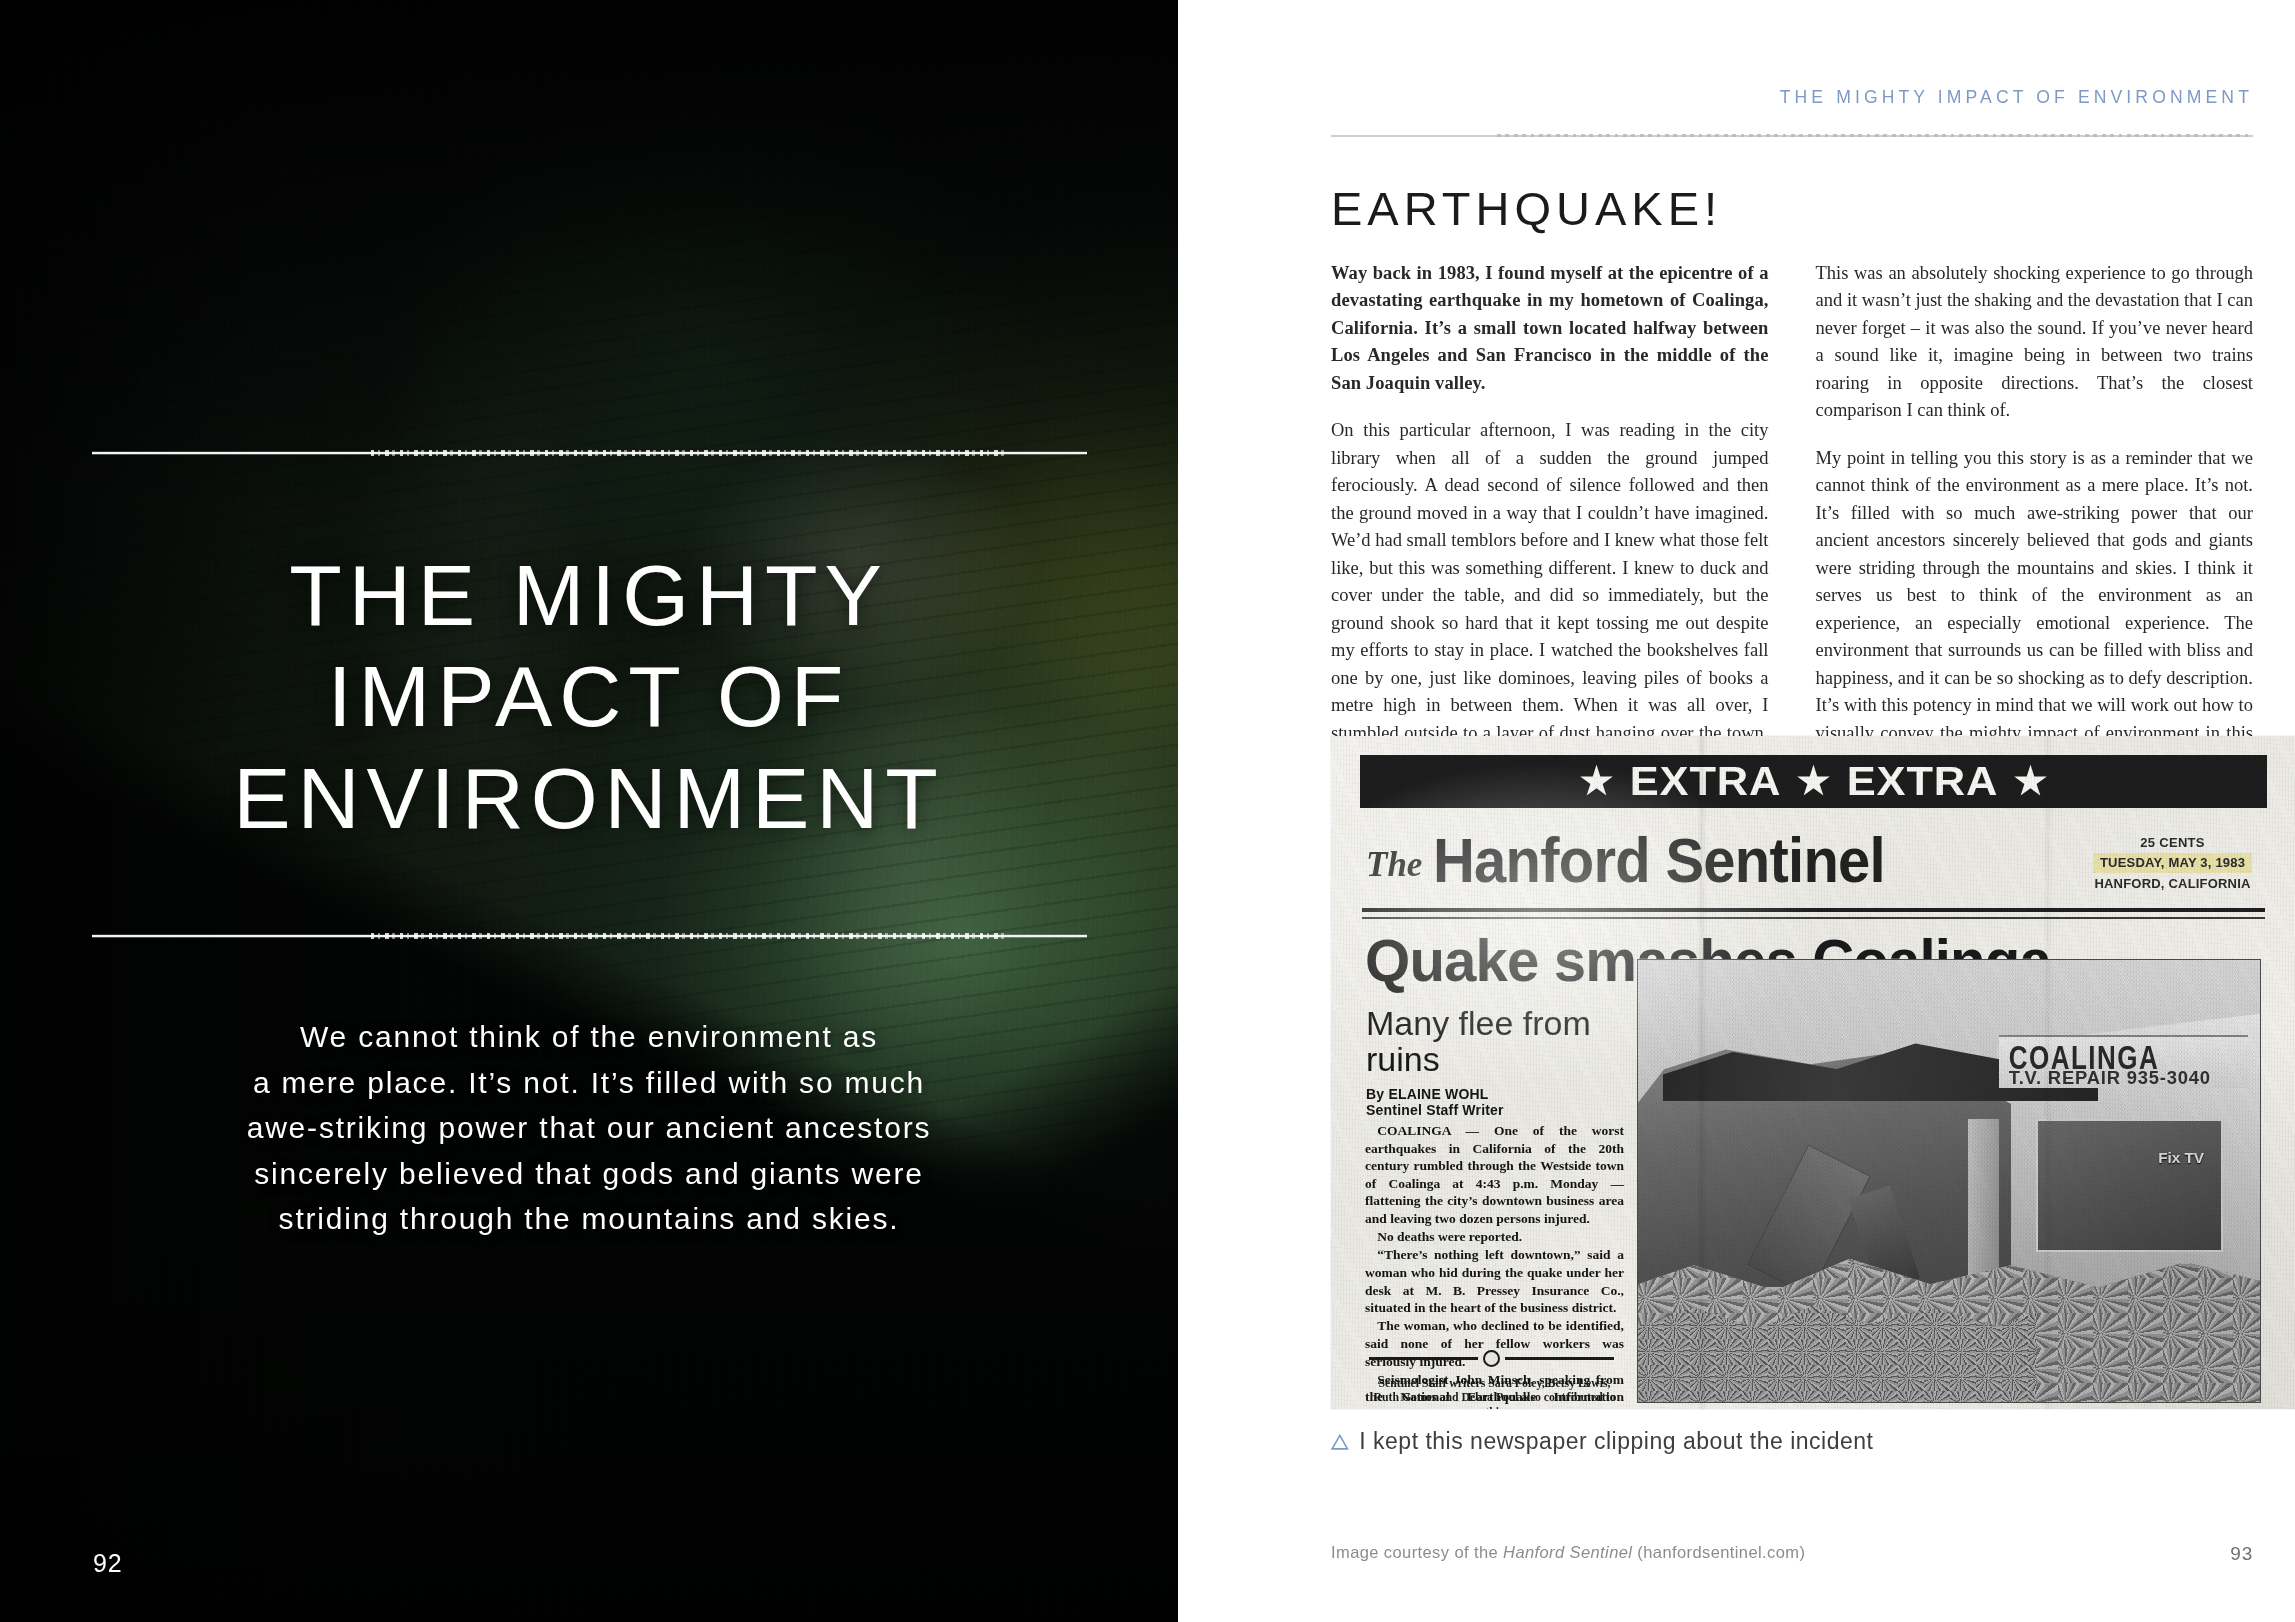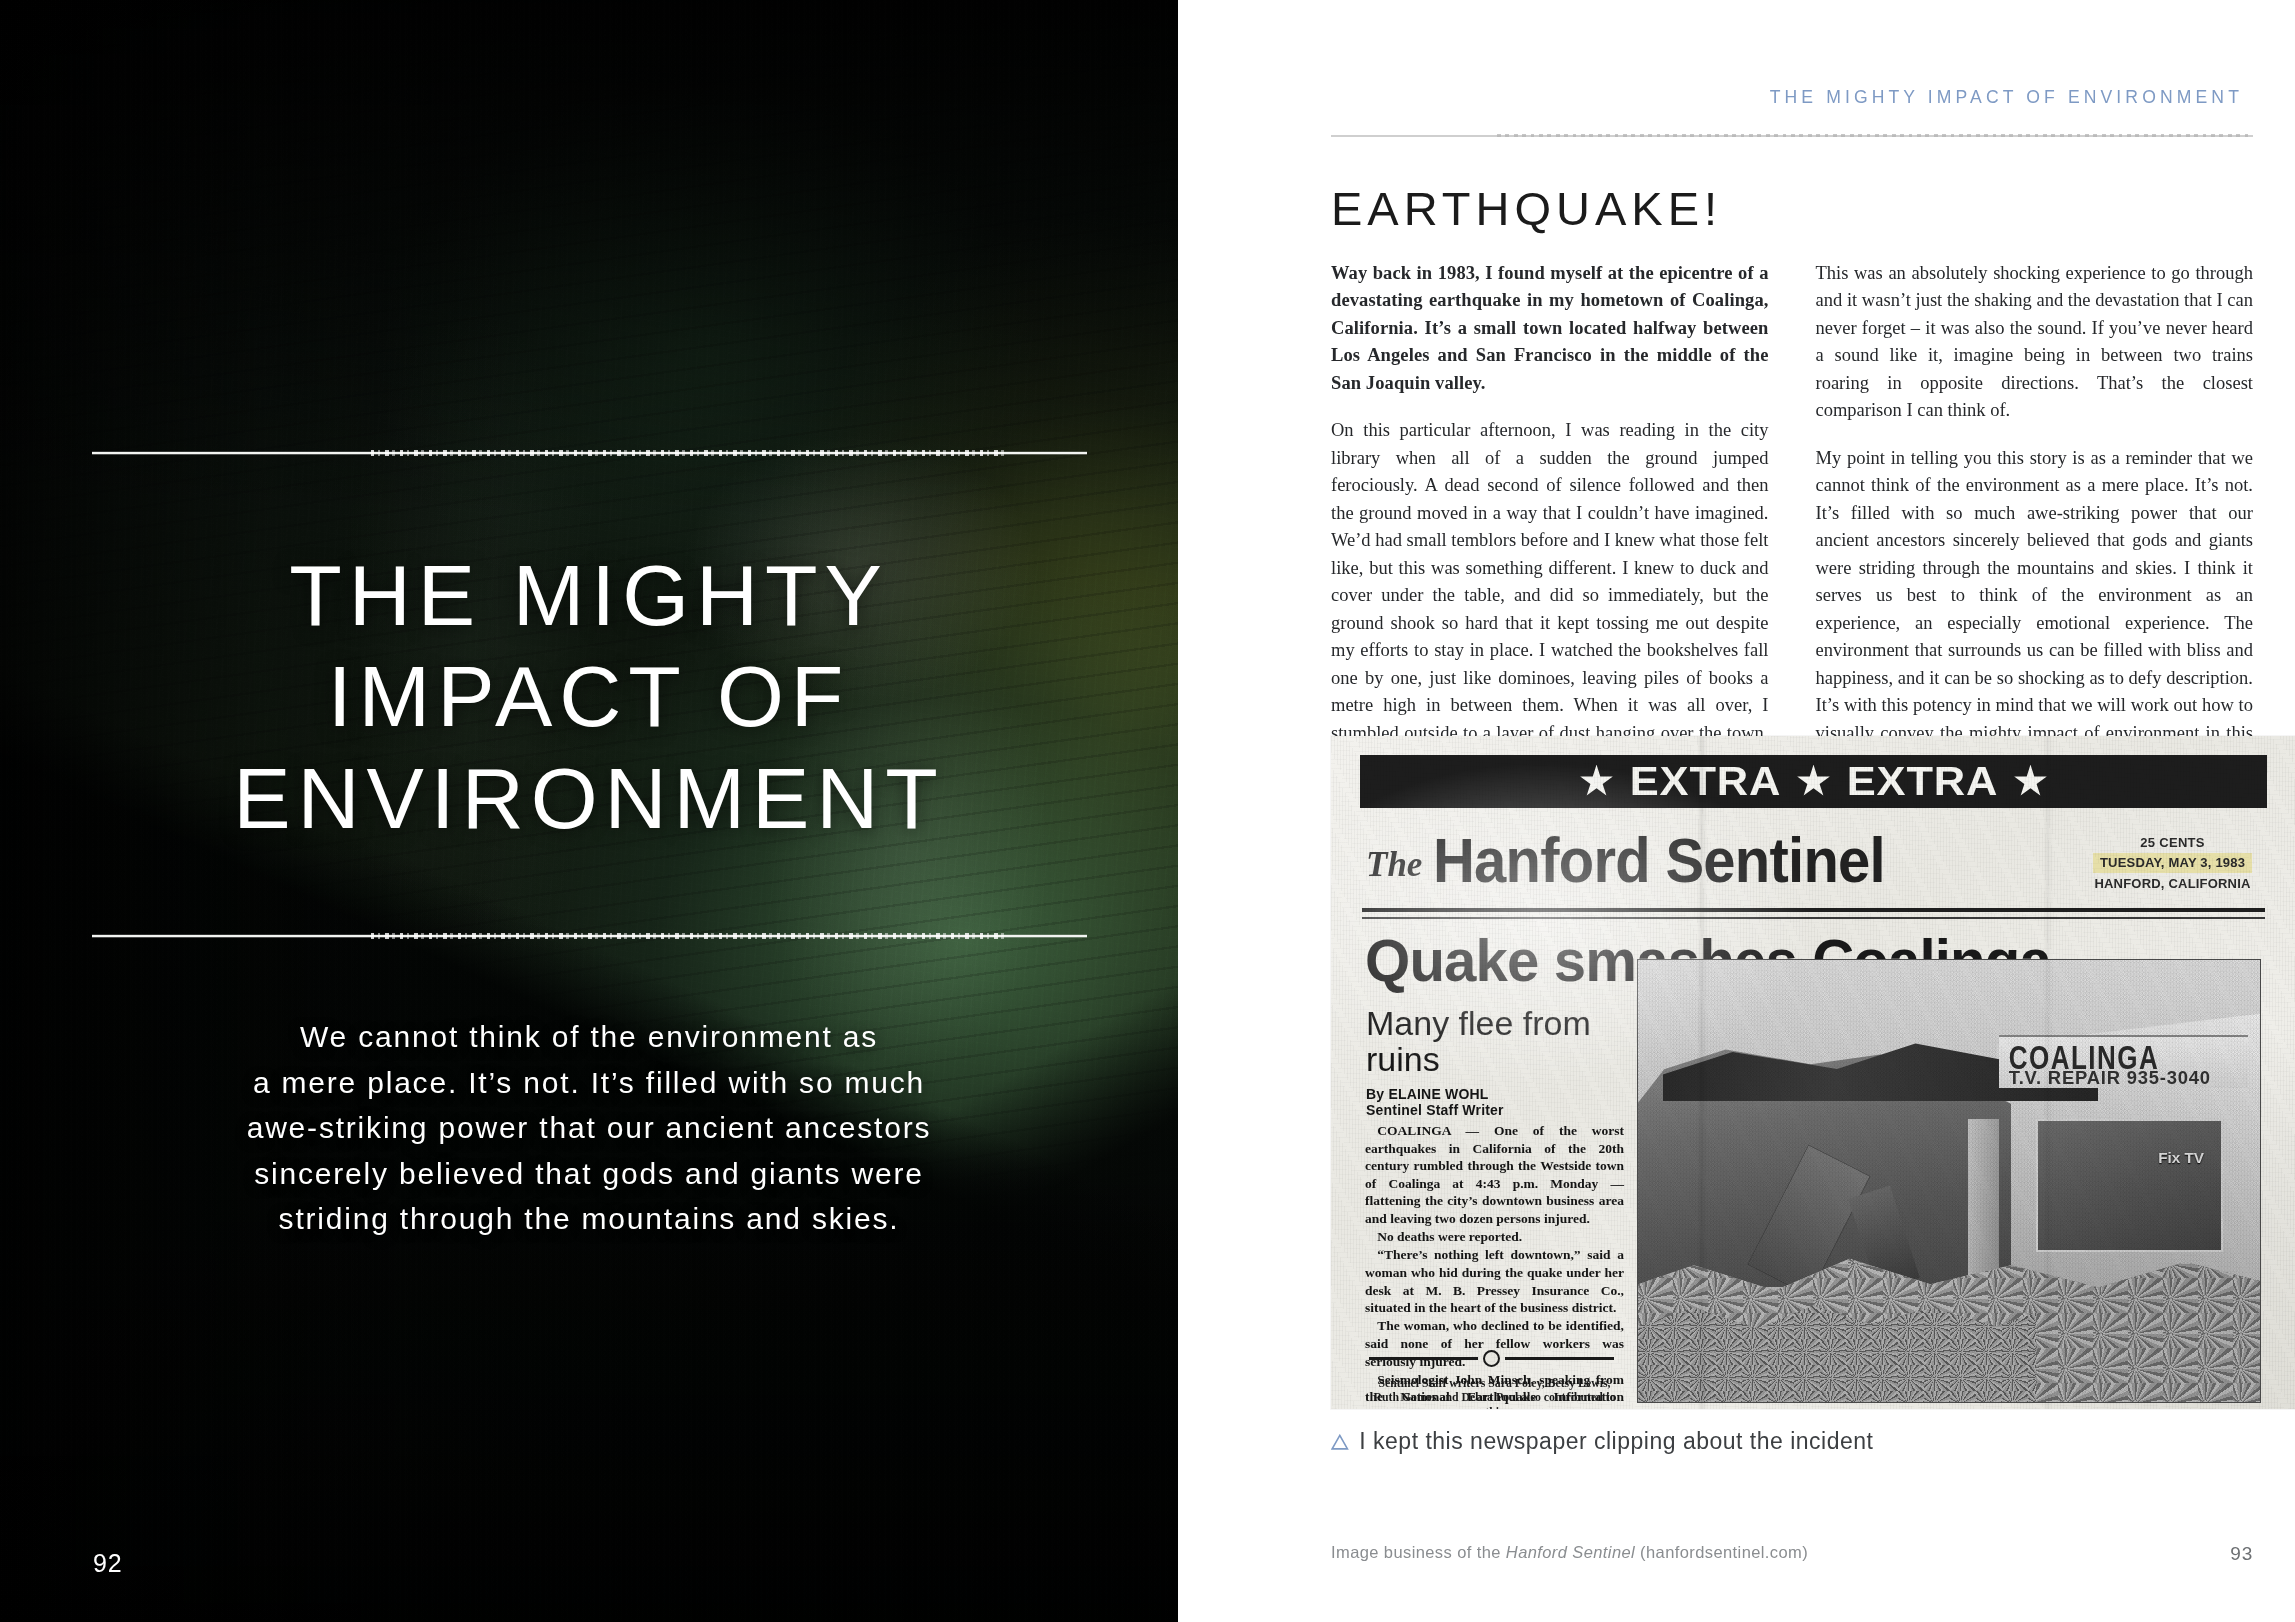--- a/index.html
+++ b/index.html
@@ -91,21 +91,21 @@
 
   .folio-left {
     position:absolute; left:93px; top:1549px; color:#ffffff;
     font-size:25px; letter-spacing:0.8px; font-weight:400;
   }
 
   
   .page-right { position:relative; width:1117px; height:1623px; background:#ffffff; }
 
   .running-head {
-    position:absolute; right:52px; top:87px;
+    position:absolute; right:42px; top:87px;
     color:#7e9ac4; font-size:17.6px; letter-spacing:4.1px; font-weight:400; white-space:nowrap;
   }
   .head-rule { position:absolute; left:153px; right:42px; top:135px; height:1.5px; background:#cfcfcf; }
   .head-rule::after {
     content:""; position:absolute; left:18%; right:0; top:-1.5px; height:3.8px;
     background:repeating-linear-gradient(90deg, rgba(180,180,180,.75) 0 3.8px, rgba(255,255,255,0) 3.8px 8.4px);
   }
 
   .article-title {
     position:absolute; left:153px; top:181px;
@@ -430,18 +430,18 @@
       <div class="clip-grain"></div>
     </div>
 
     <div class="caption">
       <svg class="tri-icon" viewBox="0 0 24 22">
         <path d="M12 2 L22.5 20.5 L1.5 20.5 Z" fill="none" stroke="#7e9ac4" stroke-width="2.2"></path>
       </svg>
       <span class="caption-text">I kept this newspaper clipping about the incident</span>
     </div>
 
-    <div class="credit"><span>Image business of the </span><i>Hanford Sentinel</i><span> (hanfordsentinel.com)</span></div>
+    <div class="credit"><span>Image courtesy of the </span><i>Hanford Sentinel</i><span> (hanfordsentinel.com)</span></div>
 
     <div class="folio-right">93</div>
   </div>
 </div>
 
 
 </body></html>

